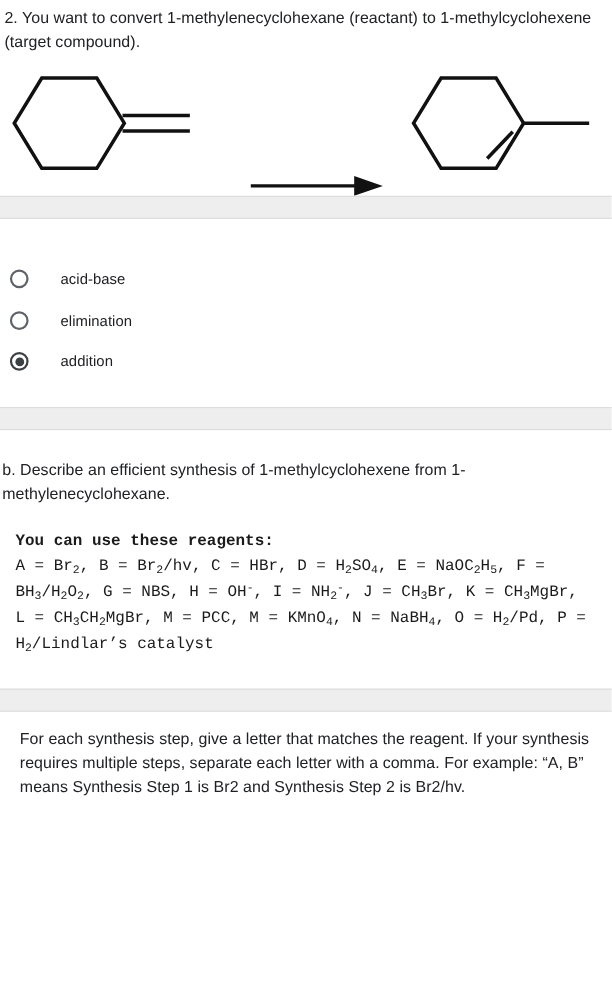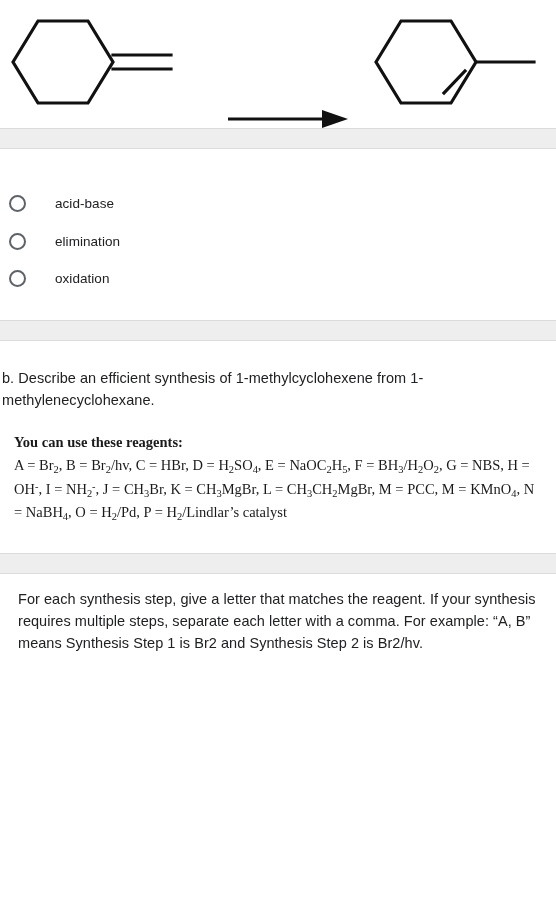--- a/index.html
+++ b/index.html
@@ -78,37 +78,40 @@
     margin-left: 29px;
     letter-spacing: 0.05px;
   }
 
   
   .sec-b { padding: 26px 14px 0 2px; }
 
   .reagents {
     margin-top: 20px;
     padding-left: 12px;
-    font-family: Liberation Serif, serif;
+    font-family: Liberation Mono, monospace;
     font-size: 14.5px;
     line-height: 23.5px;
     color: #1a1a1a;
   }
   .reagents .rg-title { font-weight: 700; }
   .reagents sub { font-size: 0.72em; vertical-align: -0.28em; line-height: 0; }
   .reagents sup { font-size: 0.72em; vertical-align: 0.42em; line-height: 0; }
 
   
   .sec-foot { padding: 14px 14px 0 18px; }
 </style>
 </head>
 <body>
 
 <div class="page">
 
+  <div class="sec-prompt">
+    <div class="qtext">2. You want to convert 1-methylenecyclohexane (reactant) to 1-methylcyclohexene (target compound).</div>
+  </div>
 
   <div class="scheme">
     <svg width="556" height="128" viewBox="0 0 556 128">
 
       <g fill="none" stroke="#111111" stroke-width="3.2" stroke-linecap="square" stroke-linejoin="miter">
         <polygon points="13,62 38,21 88,21 113,62 88,103 38,103"></polygon>
         <line x1="113" y1="55" x2="171" y2="55"></line>
         <line x1="113" y1="69" x2="171" y2="69"></line>
       </g>
 
@@ -135,25 +138,25 @@
         <span class="radio"></span>
         <span class="opt-label">acid-base</span>
       </div>
 
 
       <div class="opt">
         <span class="radio"></span>
         <span class="opt-label">elimination</span>
       </div>
 
+      <div class="opt">
+        <span class="radio checked"></span>
+        <span class="opt-label">addition</span>
+      </div>
 
-      <div class="opt">
-        <span class="radio"></span>
-        <span class="opt-label">oxidation</span>
-      </div>
 
 
     </div>
   </div>
 
   <div class="divider" style="margin-top:22px;"></div>
 
   <div class="sec-b">
     <div class="qtext">b. Describe an efficient synthesis of 1-methylcyclohexene from 1-methylenecyclohexane.</div>
 

